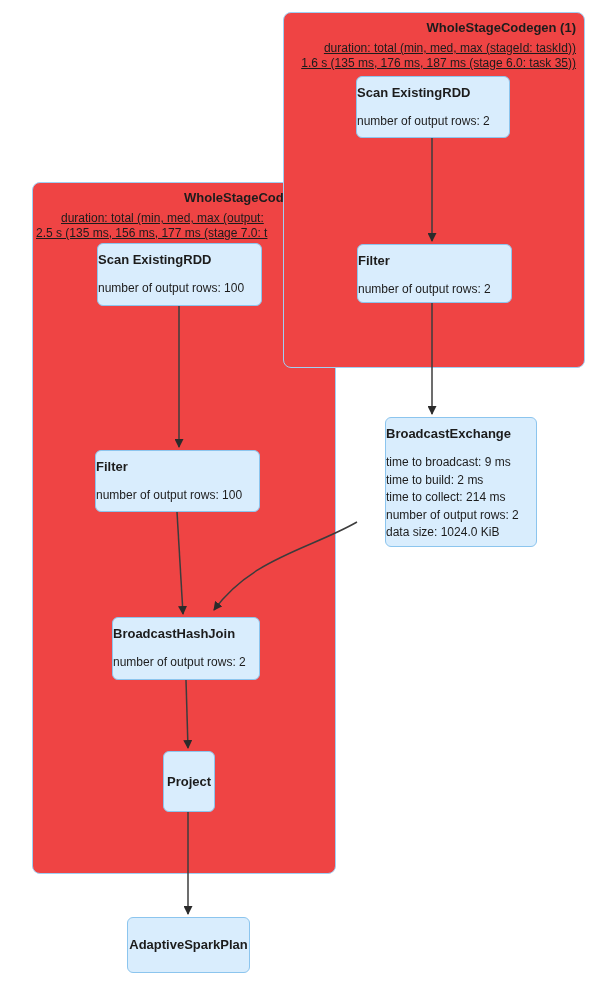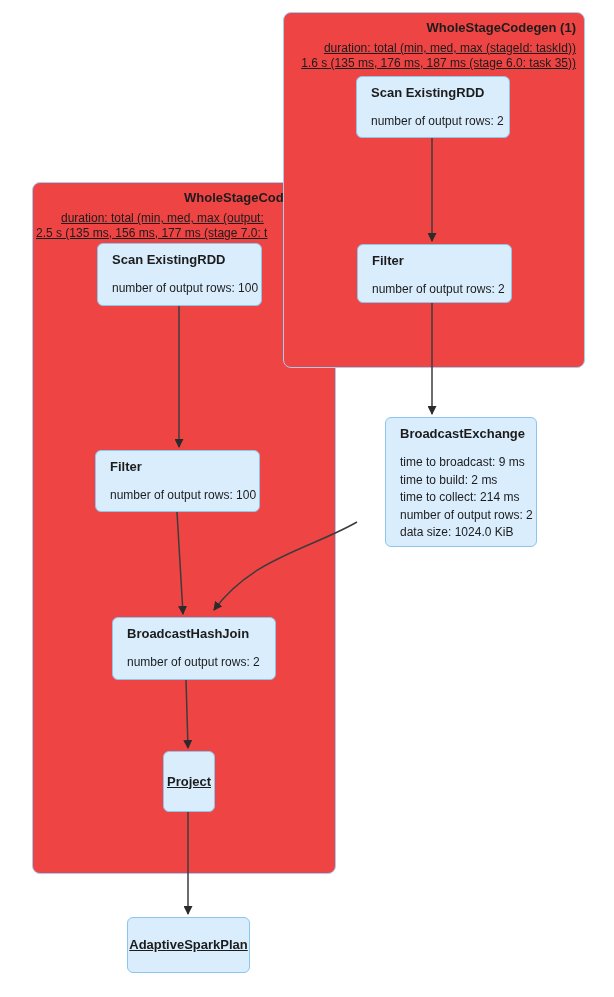--- a/index.html
+++ b/index.html
@@ -39,32 +39,32 @@
   #cluster-wsc2 .dur2{top:43px;left:3px;}
   
   #edges{position:absolute;left:0;top:0;z-index:3;pointer-events:none;}
   
   .node{
     position:absolute;
     background:#d9edfd;
     border:1px solid #8cc5ee;
     border-radius:6px;
     box-sizing:border-box;
-    padding:8px 14px;
+    padding:8px 0;
     z-index:4;
   }
   .node-title{font-size:13px;font-weight:bold;line-height:16px;white-space:nowrap;}
   .node-metrics{margin-top:12px;font-size:12px;line-height:17.6px;white-space:nowrap;}
-  .node.center{display:flex;align-items:center;justify-content:center;padding:12px;text-decoration:underline;}
+  .node.center{display:flex;align-items:center;justify-content:center;padding:12px;}
   #n-scan1   {left:356px;top:76px; width:154px;height:62px;}
   #n-filter1 {left:357px;top:244px;width:155px;height:59px;}
   #n-bexchange{left:357px;top:417px;width:152px;height:130px;margin-left:28px;}
   #n-scan2   {left:97px; top:243px;width:165px;height:63px;}
   #n-filter2 {left:95px; top:450px;width:165px;height:62px;}
-  #n-bhj     {left:112px;top:617px;width:164px;height:63px;}
+  #n-bhj     {left:112px;top:617px;width:148px;height:63px;}
   #n-project {left:163px;top:751px;width:52px; height:61px;}
   #n-asp     {left:127px;top:917px;width:123px;height:56px;}
 </style>
 </head>
 <body>
 
 <div id="canvas">
 
   <div class="cluster" id="cluster-wsc2">
     <div class="cluster-title">WholeStageCodeg</div>

